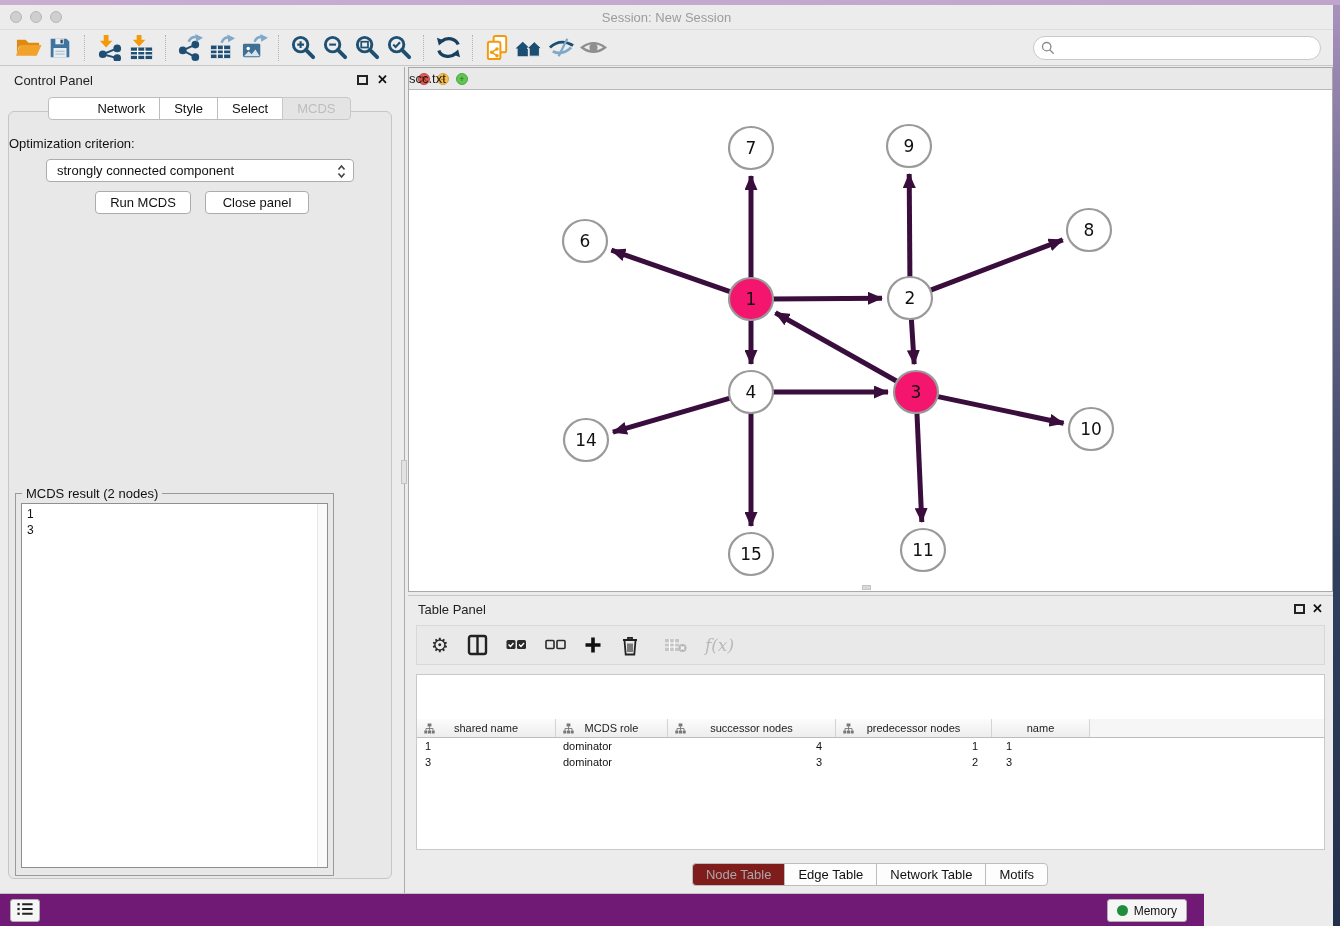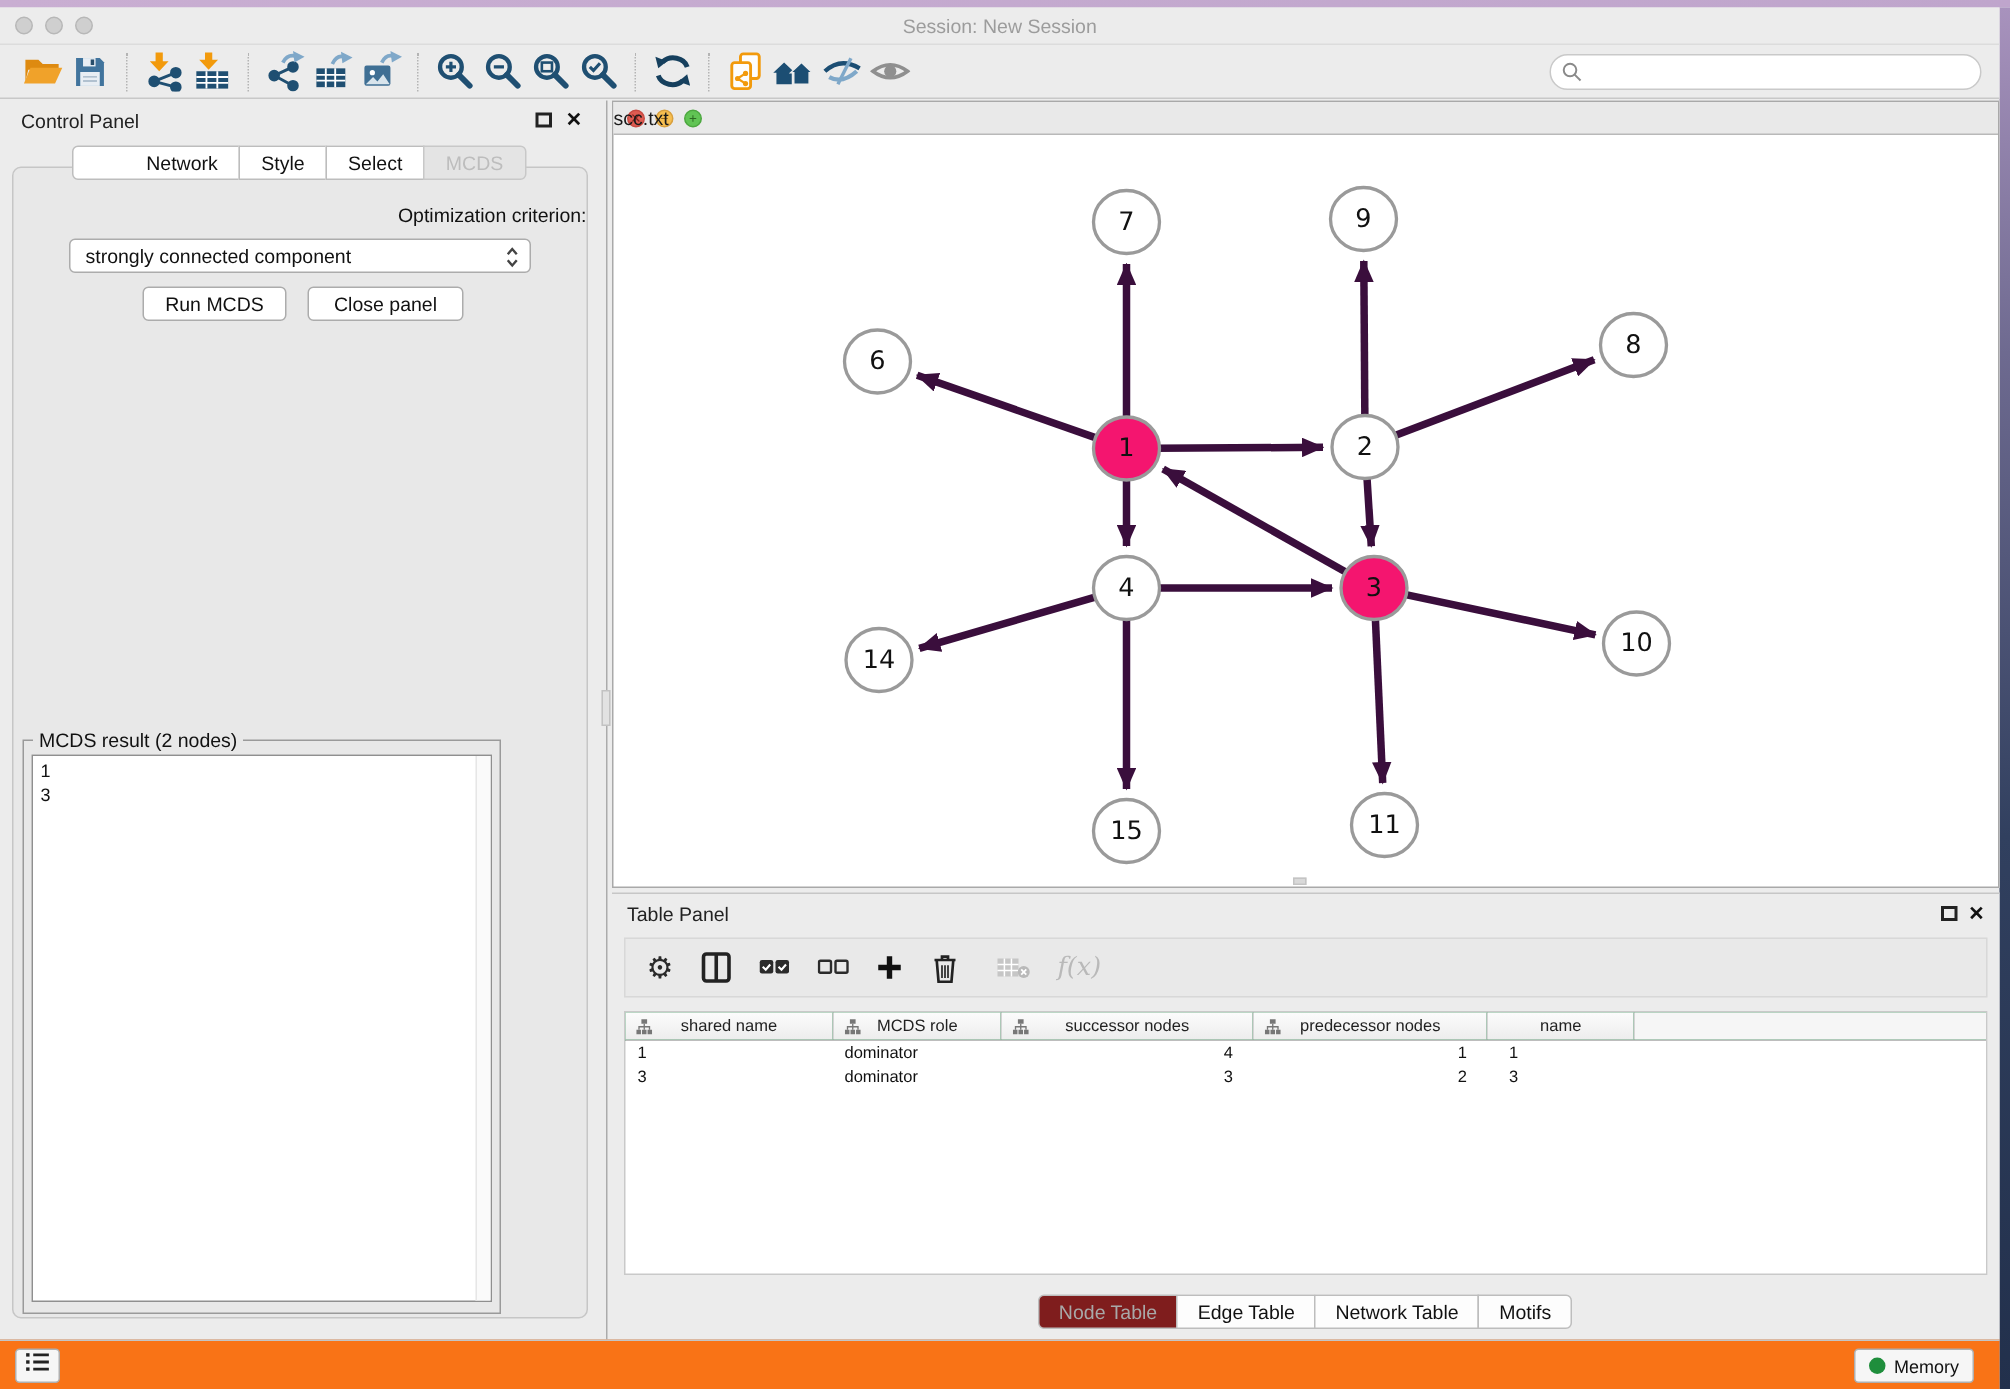--- a/index.html
+++ b/index.html
@@ -33,21 +33,21 @@
   .close-x { position:absolute; top:6px; font-size:13px; font-weight:bold; color:#111; line-height:13px; }
   .cp-float { right:32px; } .cp-close { right:12px; }
 
   .cp-tabs { position:absolute; left:0; right:0; top:30px; display:flex; justify-content:center; z-index:3; }
   .cp-tab { border:1px solid #bdbdbd; background:#fff; font-size:13px; padding:3px 14px; margin-left:-1px; font-family:"Liberation Sans",sans-serif; color:#111; }
   .cp-tab:first-child { border-radius:4px 0 0 4px;padding-left:48px; }
   .cp-tab:last-child { border-radius:0 4px 4px 0; }
   .cp-tab.active { background:#e4e4e4; color:#bdbdbd; border-color:#c8c8c8; }
 
   .cp-box { position:absolute; left:8px; top:44px; width:384px; height:768px; background:#e8e8e8; border:1px solid #c6c6c6; border-radius:6px; }
-  .opt-label { position:absolute; left:0; right:0; top:24px; text-align:right; font-size:13px; color:#111; }
+  .opt-label { position:absolute; left:0; right:0; top:24px; text-align:left; font-size:13px; color:#111; }
   .criterion-select { position:absolute; left:37px; top:47px; width:308px; height:23px; background:#fff; border:1px solid #acacac; border-radius:4px; display:flex; align-items:center; padding-left:10px; font-size:13px; color:#111; }
   .stepper { position:absolute; right:7px; top:4px; }
   .cp-btn { position:absolute; top:79px; height:23px; background:#fff; border:1px solid #acacac; border-radius:4px; font-size:13px; color:#111; text-align:center; line-height:21px; font-family:"Liberation Sans",sans-serif; }
   .run-btn { left:86px; width:96px; }
   .closepanel-btn { left:196px; width:104px; }
 
   .result-group { position:absolute; left:6px; top:381px; width:319px; height:383px; border:1px solid #9a9a9a; }
   .result-title { position:absolute; left:6px; top:-8px; background:#e8e8e8; padding:0 4px; font-size:13px; color:#111; }
   .result-area { position:absolute; left:5px; top:9px; right:5px; bottom:7px; background:#fff; border:1px solid #8f8f8f; font-size:12px; line-height:16px; padding:2px 5px; white-space:pre; color:#111; overflow:hidden; }
   .result-scroll { position:absolute; right:6px; top:10px; bottom:8px; width:10px; background:#fafafa; border-left:1px solid #e6e6e6; }
@@ -73,35 +73,35 @@
   .table-panel { position:absolute; left:408px; top:595px; width:925px; height:298px; background:#ECECEC; border-top:1px solid #c6c6c6; }
   .tp-header { position:relative; height:28px; }
   .tp-title { position:absolute; left:10px; top:6px; font-size:13px; color:#222; }
   .tp-float { right:28px; } .tp-close { right:10px; }
   .tp-toolbar { position:absolute; left:8px; top:29px; width:909px; height:40px; background:#e9e9e9; border:1px solid #d8d8d8; display:flex; align-items:center; gap:18px; padding:0 14px; }
   .tpi { display:flex; align-items:center; justify-content:center; height:26px; }
   .gear-glyph { font-size:20px; color:#2b2b2b; font-family:"DejaVu Sans",sans-serif; }
   .fx-glyph { font-family:"DejaVu Serif",serif; font-style:italic; font-size:17px; color:#b9b9b9; }
 
   .tp-table { position:absolute; left:8px; top:78px; width:909px; height:176px; background:#fff; border:1px solid #c9c9c9; }
-  .tp-thead { display:flex; height:19px; border-bottom:1px solid #bdbdbd; background:#15803d; }
+  .tp-thead { display:flex; height:19px; border-bottom:1px solid #bdbdbd; background:#15803d;margin-top:44px; }
   .th { position:relative; height:100%; border-right:1px solid #d4d4d4; background:linear-gradient(#fcfcfc,#ededed); display:flex; align-items:center; justify-content:center; font-size:11px; color:#222; }
   .th .h-ico { position:absolute; left:7px; top:4px; }
   .th-fill { flex:1; background:#f6f6f6; }
   .tr { display:flex; height:16px; font-size:11px; color:#111; }
   .td { height:100%; line-height:16px; overflow:hidden; }
 
   .tp-tabs { position:absolute; left:0; right:0; bottom:7px; display:flex; justify-content:center; }
   .tp-tab { border:1px solid #bdbdbd; background:#fdfdfd; font-size:13px; padding:3px 13px; margin-left:-1px; color:#111; font-family:"Liberation Sans",sans-serif; }
   .tp-tab:first-child { border-radius:4px 0 0 4px; }
   .tp-tab:last-child { border-radius:0 4px 4px 0; }
   .tp-tab.active { background:#7f1d1d; color:#a8a8a8; }
 
   
-  .statusbar { position:absolute; left:0; top:893px; width:1333px; height:33px; background:#f97316; border-top:1px solid #c4c4c4; }
+  .statusbar { position:absolute; left:0; top:893px; width:1204px; height:33px; background:#701a75; border-top:1px solid #c4c4c4; }
   .list-btn { position:absolute; left:10px; top:5px; width:30px; height:23px; background:#f6f6f6; border:1px solid #afafaf; border-radius:3px; display:flex; align-items:center; justify-content:center; }
   .memory-btn { position:absolute; right:17px; top:5px; height:23px; background:#f6f6f6; border:1px solid #afafaf; border-radius:3px; display:flex; align-items:center; gap:6px; padding:0 9px; font-size:12px; color:#111; }
   .mem-dot { width:11px; height:11px; border-radius:50%; }
 </style>
 </head>
 <body>
 
 <div class="desktop-top"></div>
 <div class="desktop-right"></div>
 

